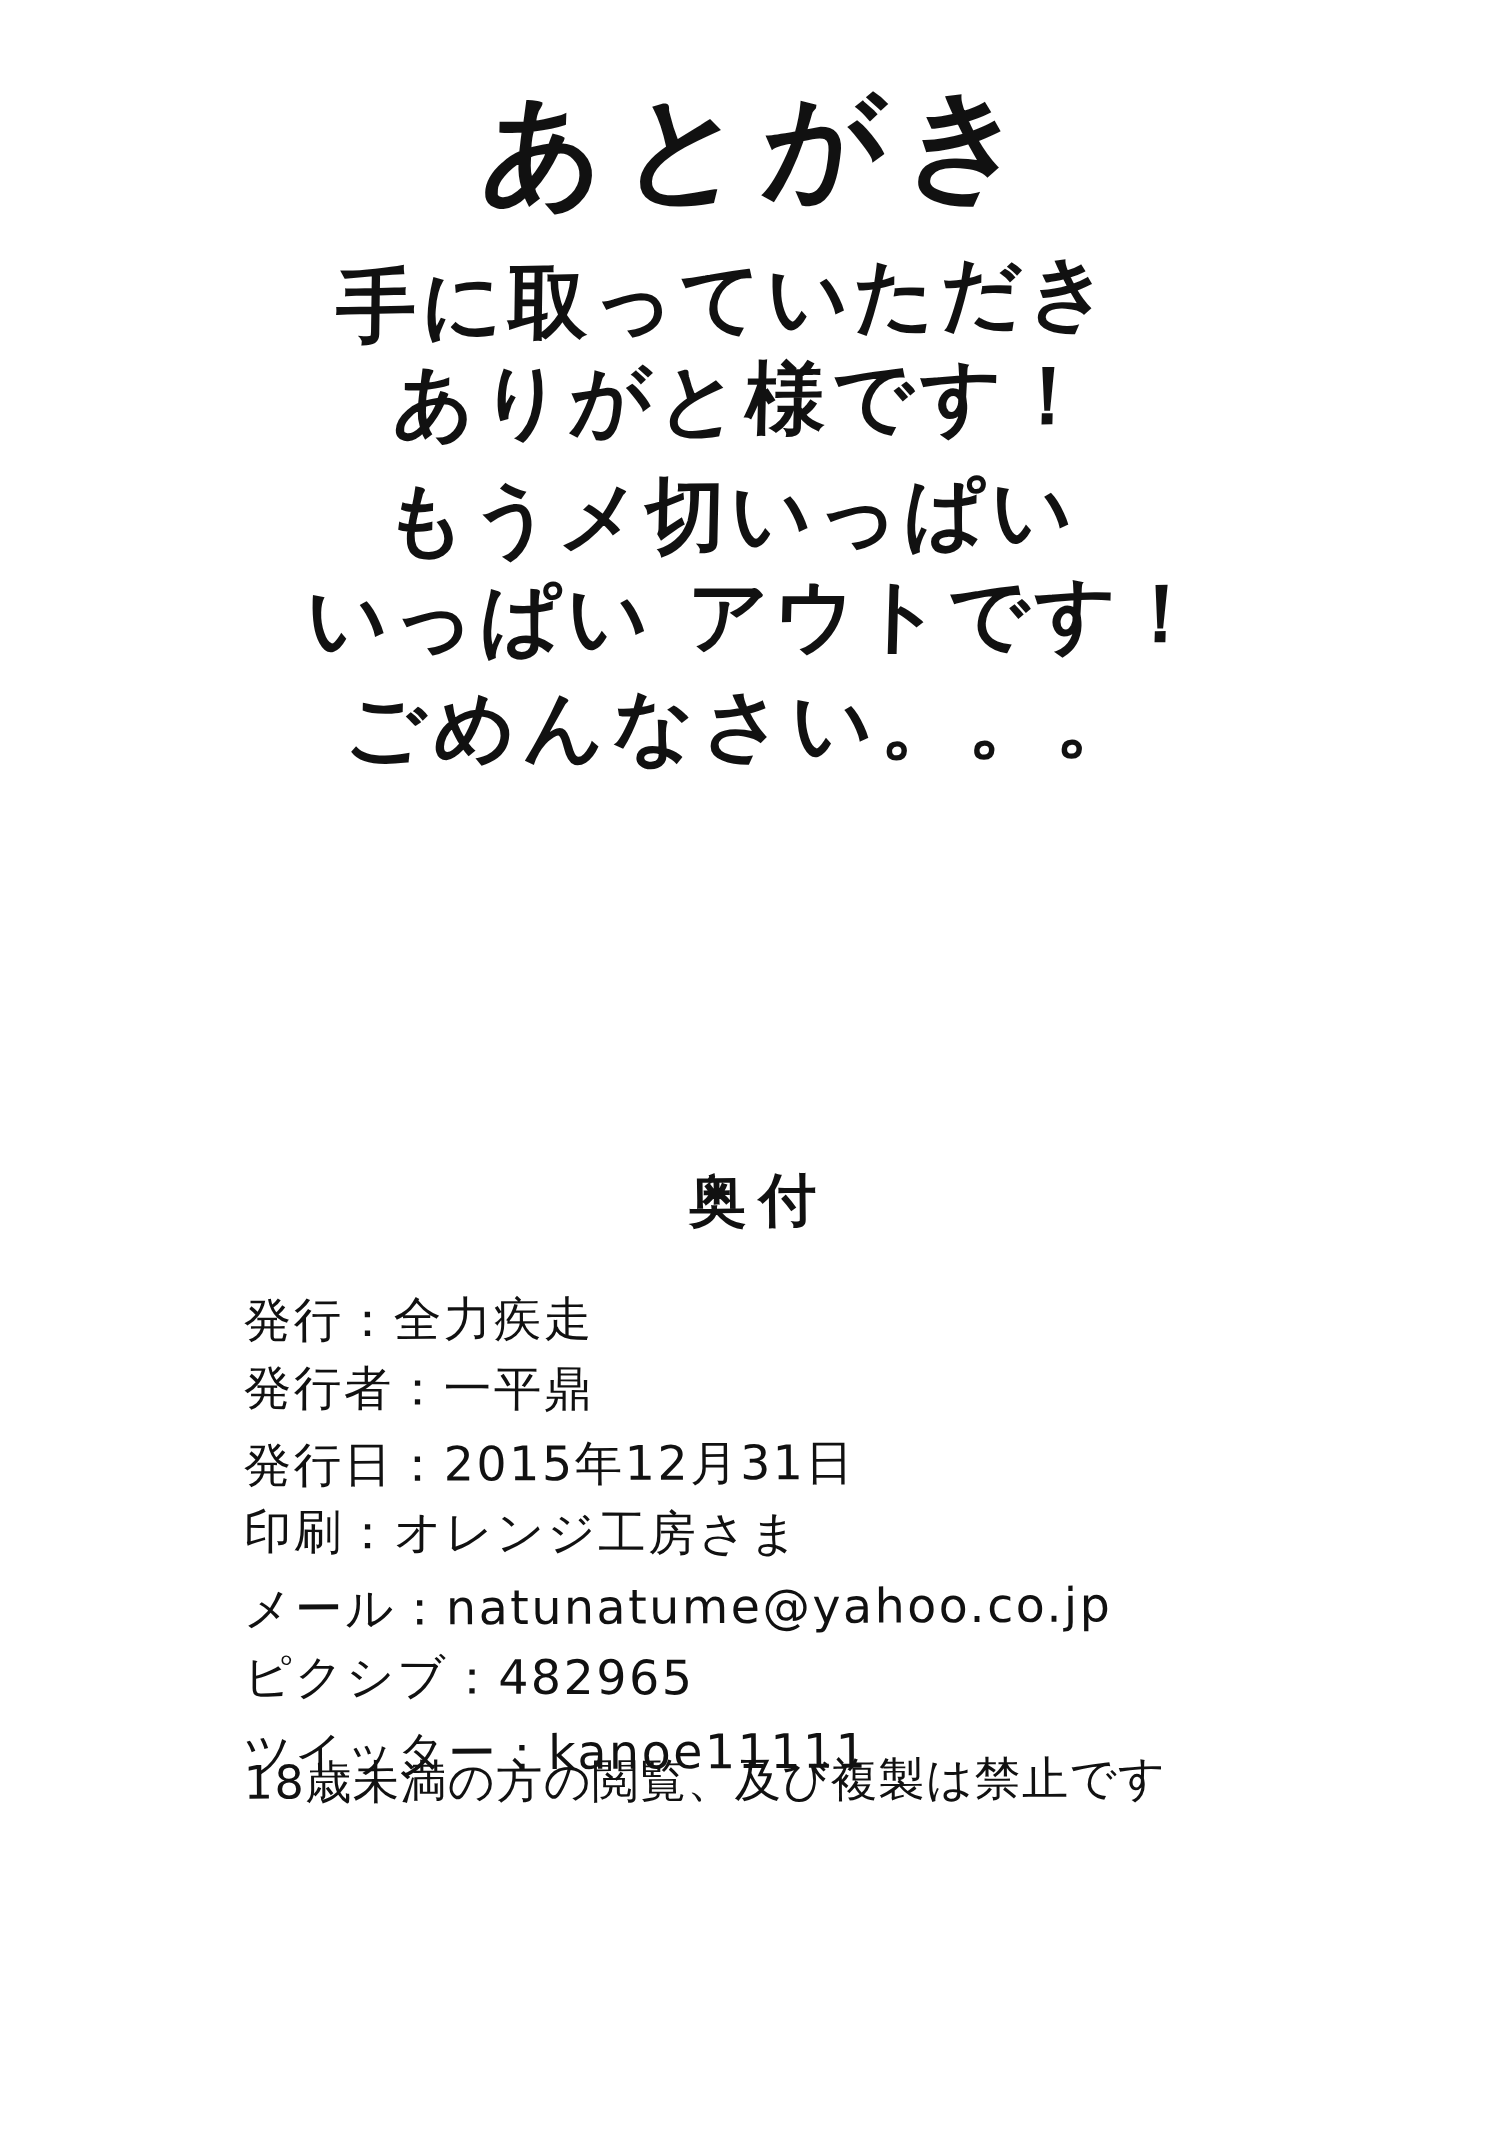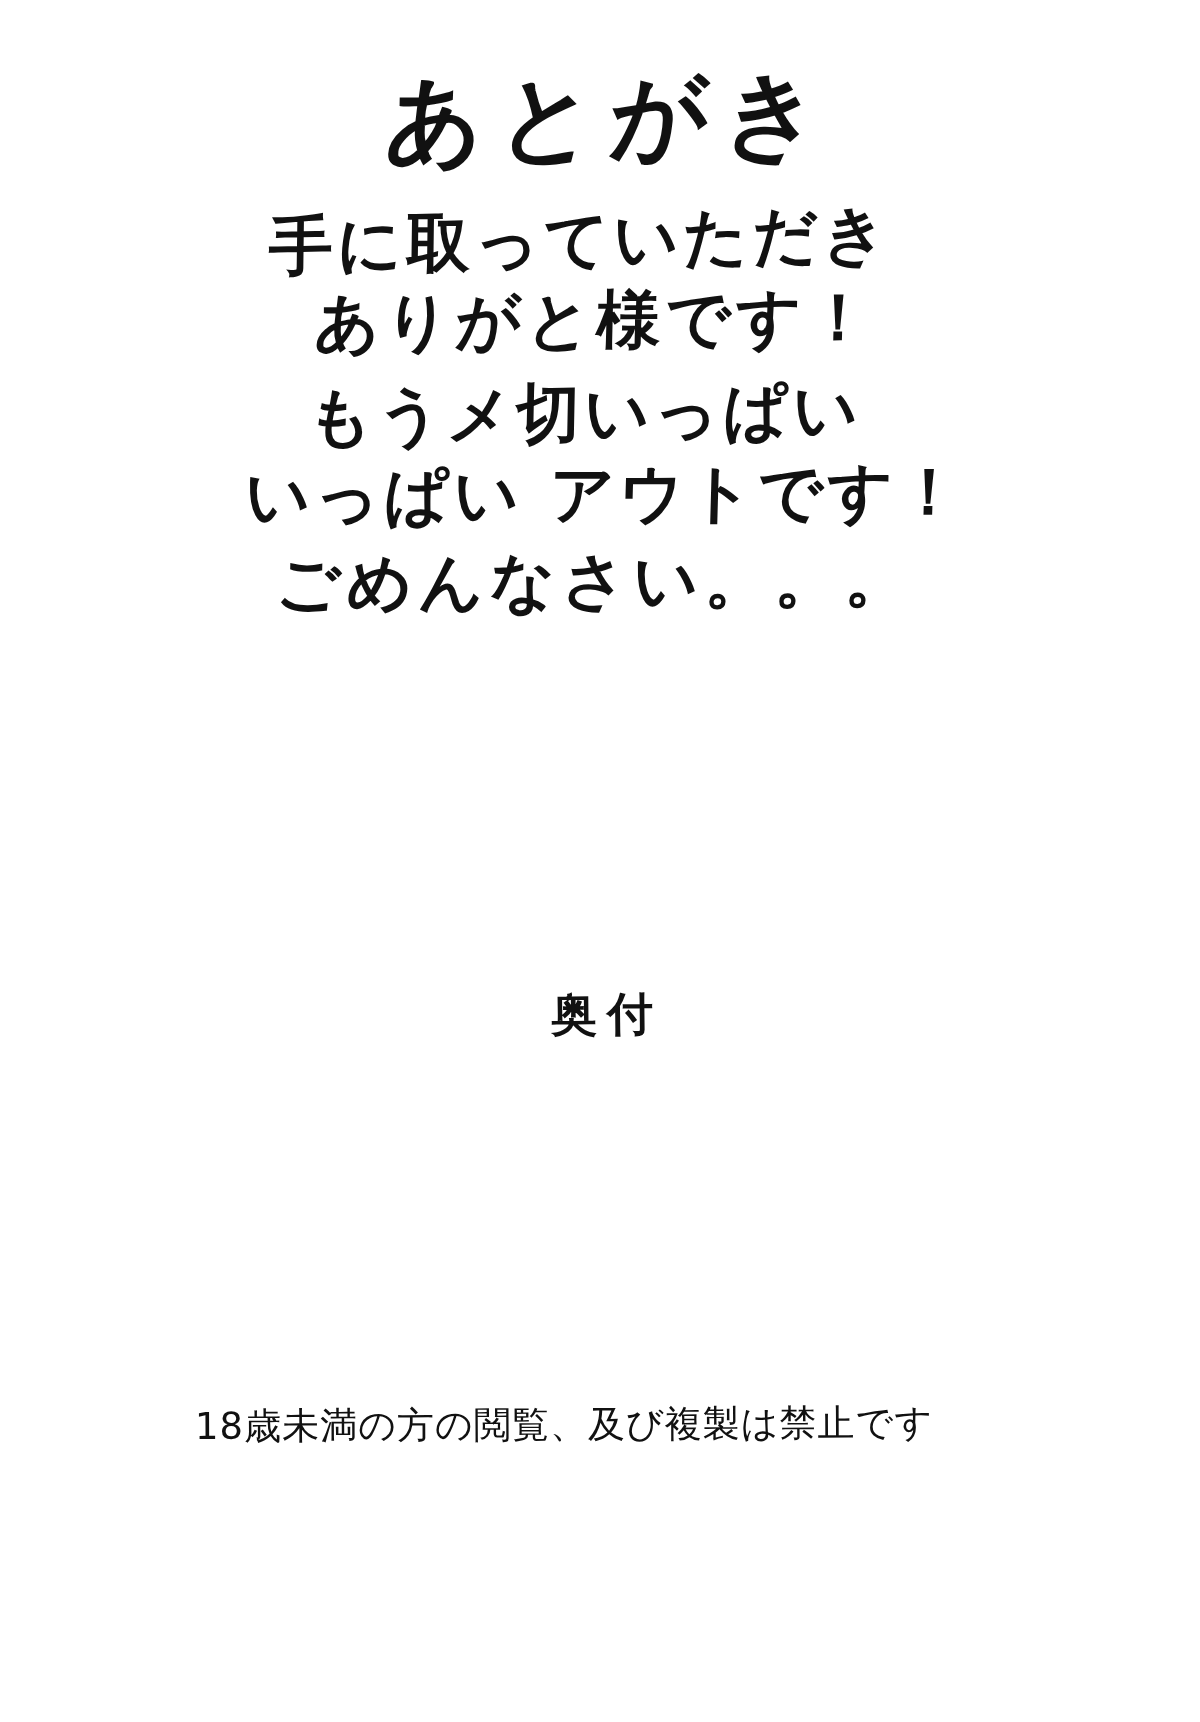--- a/index.html
+++ b/index.html
@@ -88,21 +88,21 @@
     transform: rotate(-0.6deg) skewX(-2deg);
     margin-left: -10px;
     margin-top: 18px;
   }
 
   
   .colophon {
     position: absolute;
     left: 0;
     right: 0;
-    top: 984px;
+    top: 930px;
   }
 
   .colophon-title {
     text-align: center;
     font-size: 46px;
     font-weight: 700;
     letter-spacing: 10px;
     color: #111111;
     transform: rotate(-0.6deg);
     margin-left: 14px;
@@ -156,17 +156,26 @@
       <div class="hand-line l2">ありがと様です！</div>
       <div class="hand-line l3">もうメ切いっぱい</div>
       <div class="hand-line l4">いっぱい アウトです！</div>
       <div class="hand-line l5">ごめんなさい。。。</div>
     </div>
   </section>
 
   <section class="colophon">
     <div class="colophon-title">奥付</div>
 
+    <ul class="colophon-list">
+      <li>発行：全力疾走</li>
+      <li>発行者：一平鼎</li>
+      <li>発行日：2015年12月31日</li>
+      <li>印刷：オレンジ工房さま</li>
+      <li class="mono-val">メール：natunatume@yahoo.co.jp</li>
+      <li class="mono-val">ピクシブ：482965</li>
+      <li class="mono-val">ツイッター：kanoe11111</li>
+    </ul>
   </section>
 
   <div class="notice">18歳未満の方の閲覧、及び複製は禁止です</div>
 
 </div>
 
 </body></html>

